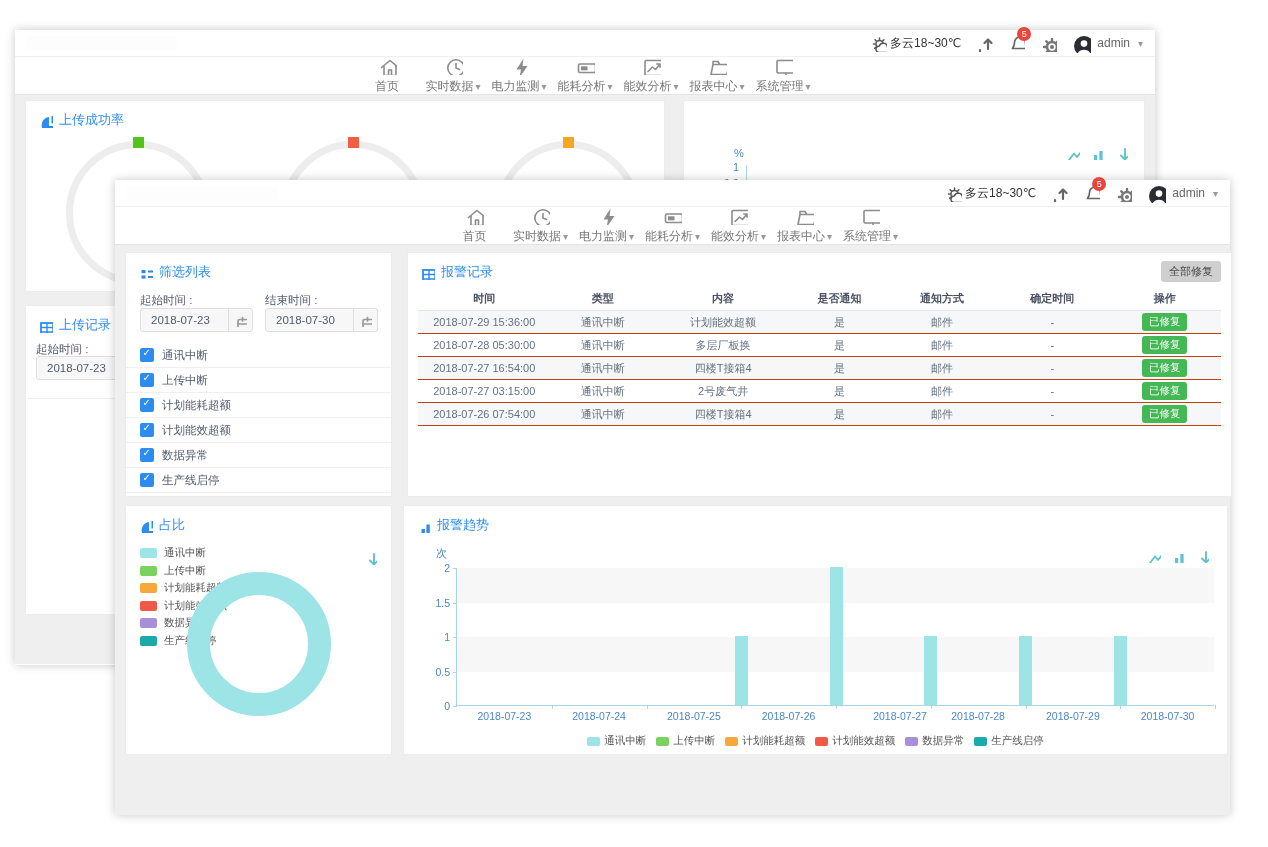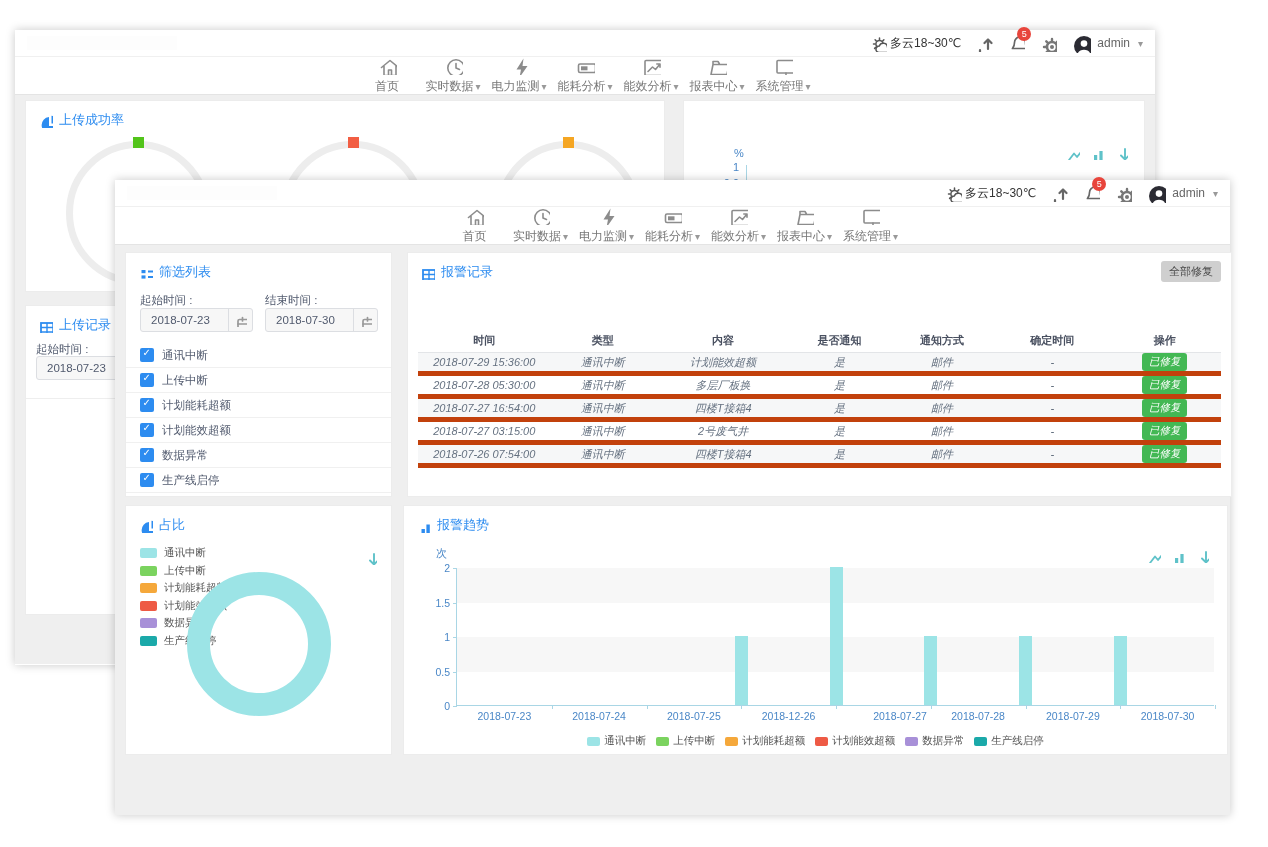--- a/index.html
+++ b/index.html
@@ -85,22 +85,22 @@
     border-bottom:1px solid #f0f0f0; cursor:pointer; }
   .cb { width:14px; height:14px; background:#2d8cf0; border-radius:2px; position:relative; }
   .cb::after { content:"✓"; position:absolute; left:2.5px; top:-1px; color:#fff; font-size:10px; }
   .check-row .lbl { font-size:11.5px; color:#515a6e; }
 
   
   .repair-all { position:absolute; right:10px; top:8px; background:#cfcfcf; color:#4a4a4a;
     font-size:11px; padding:3px 8px; border-radius:3px; border:none; cursor:pointer; }
   .tbl { position:absolute; left:10px; right:10px; top:34px; font-size:11px; }
   .trow { display:flex; align-items:center; height:23px; }
-  .trow.head { height:24px; color:#495060; font-weight:bold; border-bottom:1px solid #e3e5e8;margin-top:42px; }
-  .trow.r { color:#657180; border-bottom:5px solid #c2410c;font-style:italic; }
+  .trow.head { height:24px; color:#495060; font-weight:bold; border-bottom:1px solid #e3e5e8; }
+  .trow.r { color:#657180; border-bottom:1px solid #c2410c; }
   .trow.r.alt { background:#f6f7f8; }
   .tc { text-align:center; overflow:hidden; white-space:nowrap; }
   .tag-green { display:inline-block; background:#43b854; color:#fff; font-size:10.5px;
     padding:2px 7px; border-radius:3px; cursor:pointer; }
 
   
   .prop .dl { position:absolute; right:14px; top:44px; }
   .plegend { position:absolute; left:14px; top:40px; }
   .plegend .li { display:flex; align-items:center; gap:7px; height:14px; margin-bottom:3.5px; }
   .sw { width:17px; height:10px; border-radius:2px; }
@@ -593,21 +593,21 @@
             <div class="bar" style="left:372.5px;height:138.0px"></div>
             <div class="bar" style="left:467.3px;height:69.0px"></div>
             <div class="bar" style="left:562.0px;height:69.0px"></div>
             <div class="bar" style="left:656.8px;height:69.0px"></div>
             <span class="xlab" style="left:47.4px">2018-07-23</span>
             <span class="xmark" style="left:94.8px"></span>
             <span class="xlab" style="left:142.1px">2018-07-24</span>
             <span class="xmark" style="left:189.5px"></span>
             <span class="xlab" style="left:236.9px">2018-07-25</span>
             <span class="xmark" style="left:284.3px"></span>
-            <span class="xlab" style="left:331.6px">2018-12-26</span>
+            <span class="xlab" style="left:331.6px">2018-07-26</span>
             <span class="xmark" style="left:379.0px"></span>
             <span class="xlab" style="left:443px">2018-07-27</span>
             <span class="xmark" style="left:473.8px"></span>
             <span class="xlab" style="left:521.1px">2018-07-28</span>
             <span class="xmark" style="left:568.5px"></span>
             <span class="xlab" style="left:615.9px">2018-07-29</span>
             <span class="xmark" style="left:663.3px"></span>
             <span class="xlab" style="left:710.6px">2018-07-30</span>
             <span class="xmark" style="left:758.0px"></span>
           </div>

